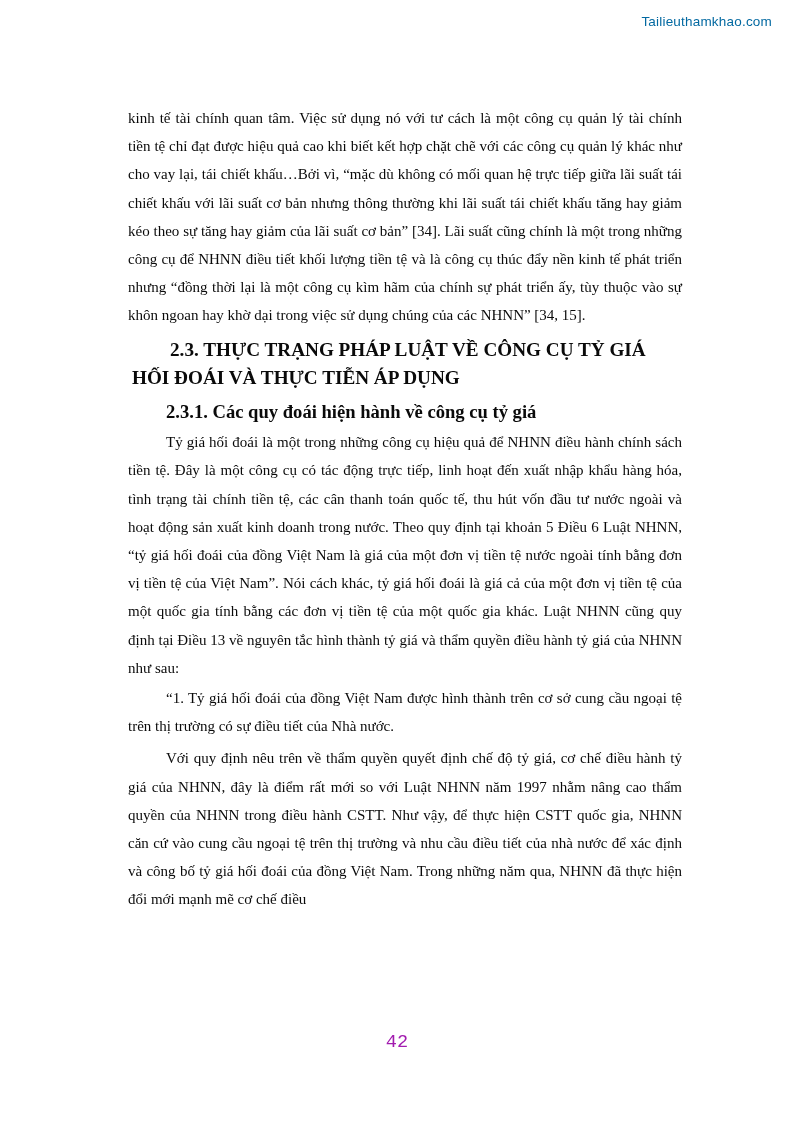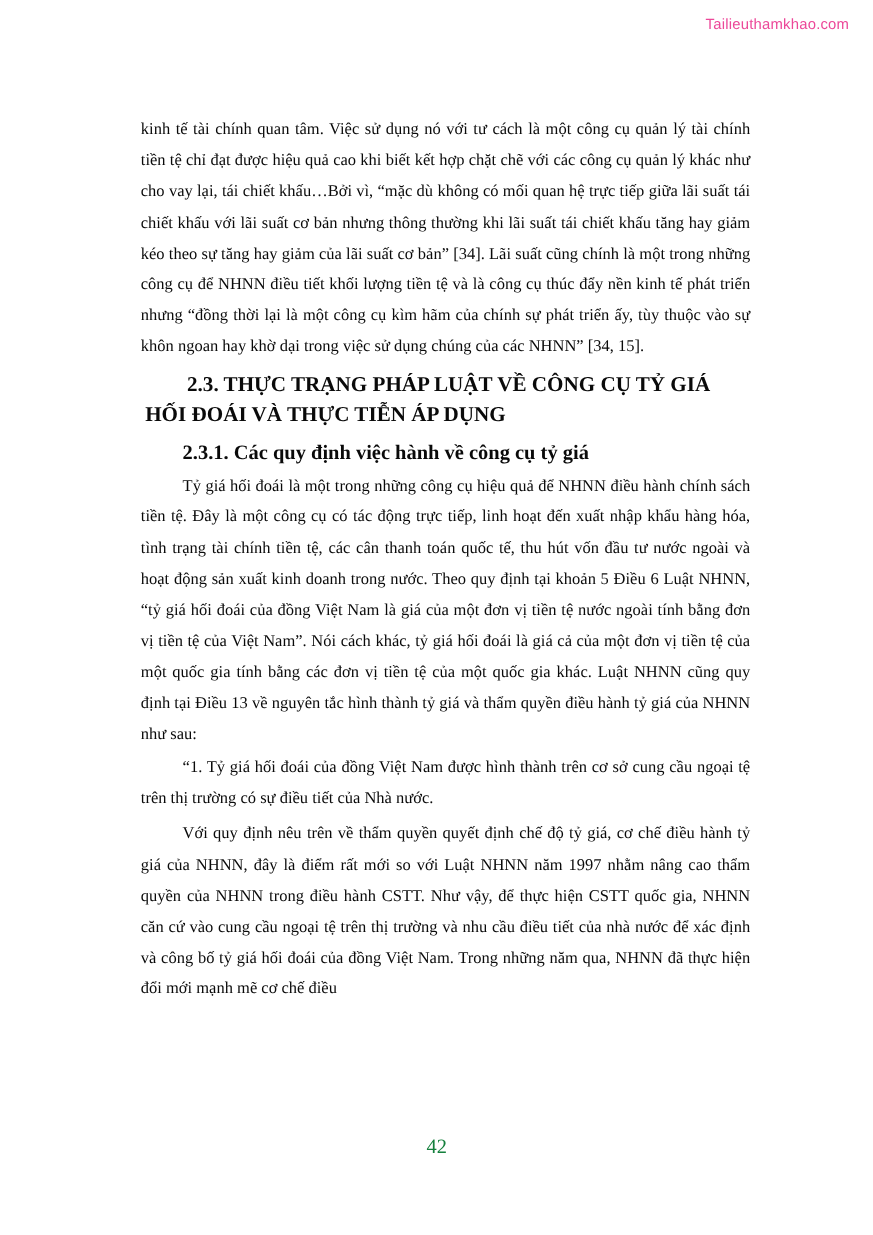--- a/index.html
+++ b/index.html
@@ -15,21 +15,21 @@
     overflow: hidden;
     font-family: "Liberation Serif", "DejaVu Serif", serif;
     color: #0a0a0a;
   }
   .watermark {
     position: absolute;
     top: 14px;
     right: 22px;
     font-family: "Liberation Sans", "DejaVu Sans", sans-serif;
     font-size: 13.5px;
-    color: #ec4899;
+    color: #0369a1;
     letter-spacing: 0.2px;
     white-space: nowrap;
   }
   .content {
     position: absolute;
     left: 128px;
     top: 104px;
     width: 554px;
   }
   p.body {
@@ -61,42 +61,42 @@
     text-indent: 38px;
   }
   .gap-sm { height: 2px; }
   .pagenum {
     position: absolute;
     left: 0;
     right: 0;
     top: 1032px;
     text-align: center;
     font-size: 18.6px;
-    font-family: Liberation Serif, serif;
-    color: #15803d;
+    font-family: Liberation Mono, monospace;
+    color: #a21caf;
   }
 </style>
 </head>
 <body>
 
 <div class="page">
 
   <div class="watermark">Tailieuthamkhao.com</div>
 
   <div class="content">
 
     <p class="body">kinh tế tài chính quan tâm. Việc sử dụng nó với tư cách là một công cụ quản lý tài chính tiền tệ chỉ đạt được hiệu quả cao khi biết kết hợp chặt chẽ với các công cụ quản lý khác như cho vay lại, tái chiết khấu…Bởi vì, “mặc dù không có mối quan hệ trực tiếp giữa lãi suất tái chiết khấu với lãi suất cơ bản nhưng thông thường khi lãi suất tái chiết khấu tăng hay giảm kéo theo sự tăng hay giảm của lãi suất cơ bản” [34]. Lãi suất cũng chính là một trong những công cụ để NHNN điều tiết khối lượng tiền tệ và là công cụ thúc đẩy nền kinh tế phát triển nhưng “đồng thời lại là một công cụ kìm hãm của chính sự phát triển ấy, tùy thuộc vào sự khôn ngoan hay khờ dại trong việc sử dụng chúng của các NHNN” [34, 15].</p>
 
     <div class="gap-sm"></div>
 
     <h2 class="sec-head">2.3. THỰC TRẠNG PHÁP LUẬT VỀ CÔNG CỤ TỶ GIÁ HỐI ĐOÁI VÀ THỰC TIỄN ÁP DỤNG</h2>
 
     <div class="gap-sm"></div>
 
-    <h3 class="sub-head">2.3.1. Các quy định việc hành về công cụ tỷ giá</h3>
+    <h3 class="sub-head">2.3.1. Các quy đoái hiện hành về công cụ tỷ giá</h3>
 
     <div class="gap-sm"></div>
 
     <p class="body indent">Tỷ giá hối đoái là một trong những công cụ hiệu quả để NHNN điều hành chính sách tiền tệ. Đây là một công cụ có tác động trực tiếp, linh hoạt đến xuất nhập khẩu hàng hóa, tình trạng tài chính tiền tệ, các cân thanh toán quốc tế, thu hút vốn đầu tư nước ngoài và hoạt động sản xuất kinh doanh trong nước. Theo quy định tại khoản 5 Điều 6 Luật NHNN, “tỷ giá hối đoái của đồng Việt Nam là giá của một đơn vị tiền tệ nước ngoài tính bằng đơn vị tiền tệ của Việt Nam”. Nói cách khác, tỷ giá hối đoái là giá cả của một đơn vị tiền tệ của một quốc gia tính bằng các đơn vị tiền tệ của một quốc gia khác. Luật NHNN cũng quy định tại Điều 13 về nguyên tắc hình thành tỷ giá và thẩm quyền điều hành tỷ giá của NHNN như sau:</p>
 
     <div class="gap-sm"></div>
 
     <p class="body indent">“1. Tỷ giá hối đoái của đồng Việt Nam được hình thành trên cơ sở cung cầu ngoại tệ trên thị trường có sự điều tiết của Nhà nước.</p>
 
     <div class="gap-sm"></div>

